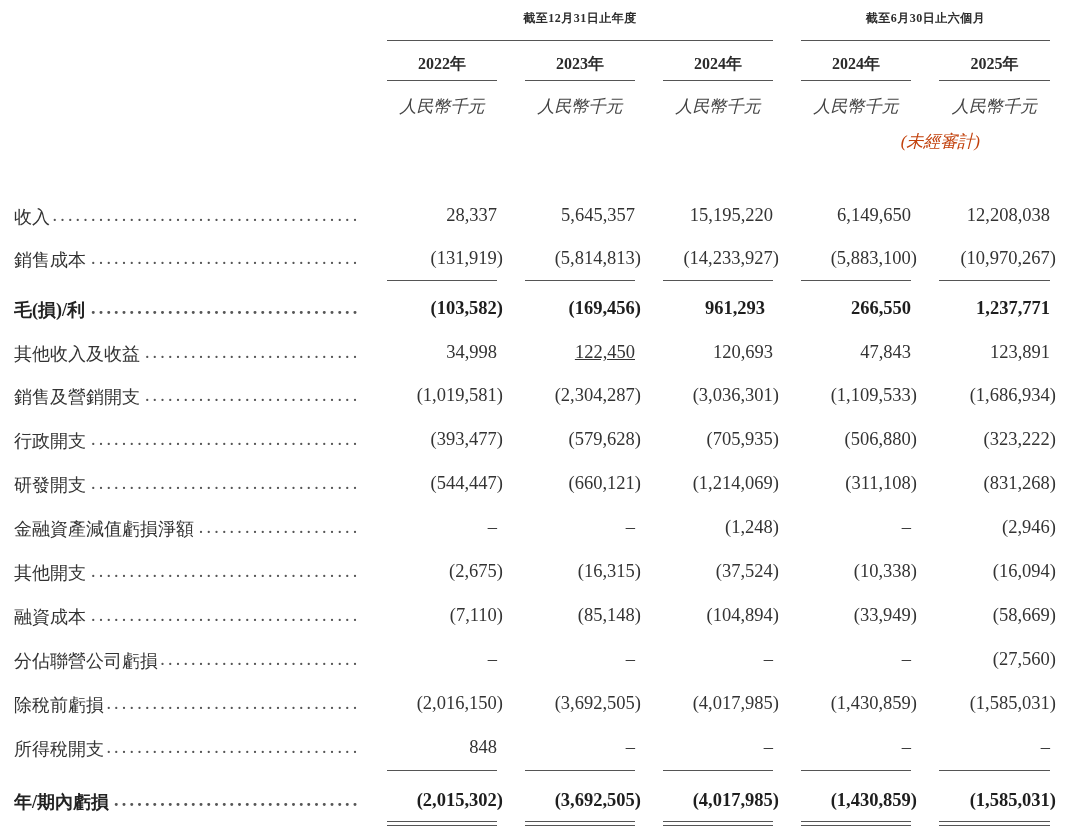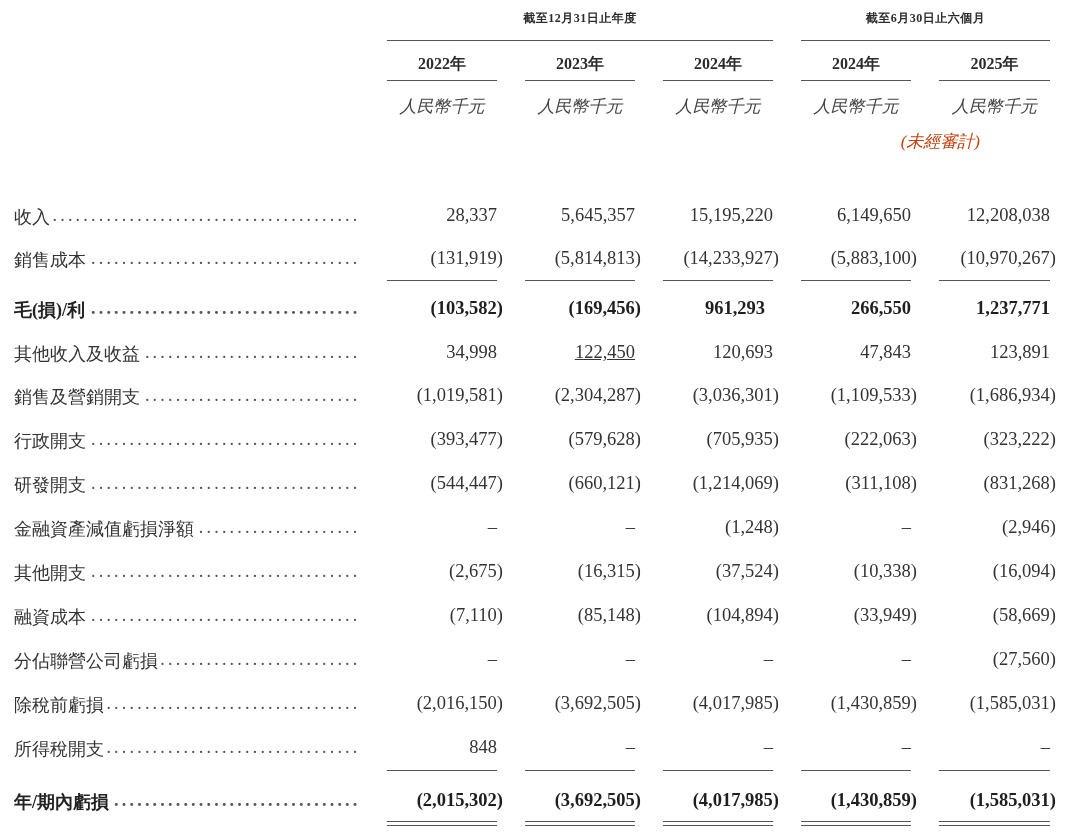--- a/index.html
+++ b/index.html
@@ -88,21 +88,21 @@
       <div class="val neg" style="left: 501px; width: 140px;">(2,304,287)</div>
       <div class="val neg" style="left: 639px; width: 140px;">(3,036,301)</div>
       <div class="val neg" style="left: 777px; width: 140px;">(1,109,533)</div>
       <div class="val neg" style="left: 916px; width: 140px;">(1,686,934)</div>
     </div>
     <div class="row" style="top: 424px;">
       <div class="label"><span class="dots">......................................................</span><span class="txt">行政開支</span></div>
       <div class="val neg" style="left: 363px; width: 140px;">(393,477)</div>
       <div class="val neg" style="left: 501px; width: 140px;">(579,628)</div>
       <div class="val neg" style="left: 639px; width: 140px;">(705,935)</div>
-      <div class="val neg" style="left: 777px; width: 140px;">(222,063)</div>
+      <div class="val neg" style="left: 777px; width: 140px;">(506,880)</div>
       <div class="val neg" style="left: 916px; width: 140px;">(323,222)</div>
     </div>
     <div class="row" style="top: 468px;">
       <div class="label"><span class="dots">......................................................</span><span class="txt">研發開支</span></div>
       <div class="val neg" style="left: 363px; width: 140px;">(544,447)</div>
       <div class="val neg" style="left: 501px; width: 140px;">(660,121)</div>
       <div class="val neg" style="left: 639px; width: 140px;">(1,214,069)</div>
       <div class="val neg" style="left: 777px; width: 140px;">(311,108)</div>
       <div class="val neg" style="left: 916px; width: 140px;">(831,268)</div>
     </div>

